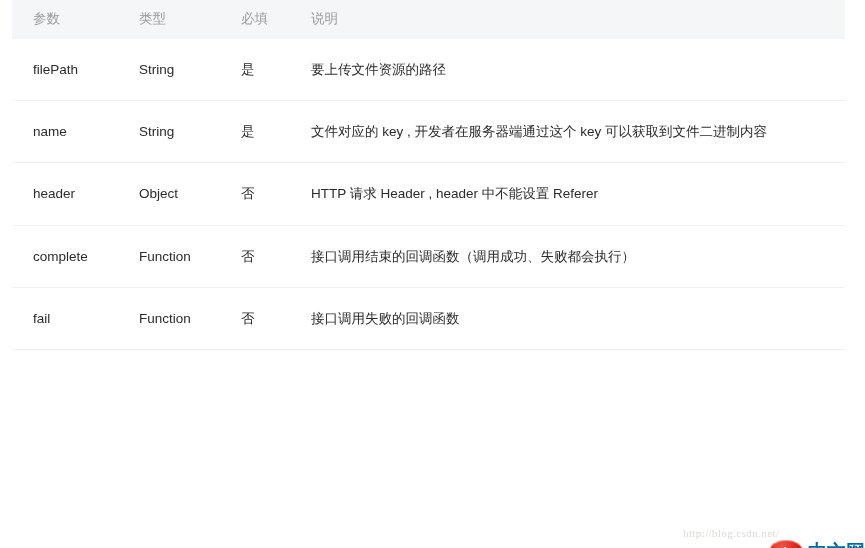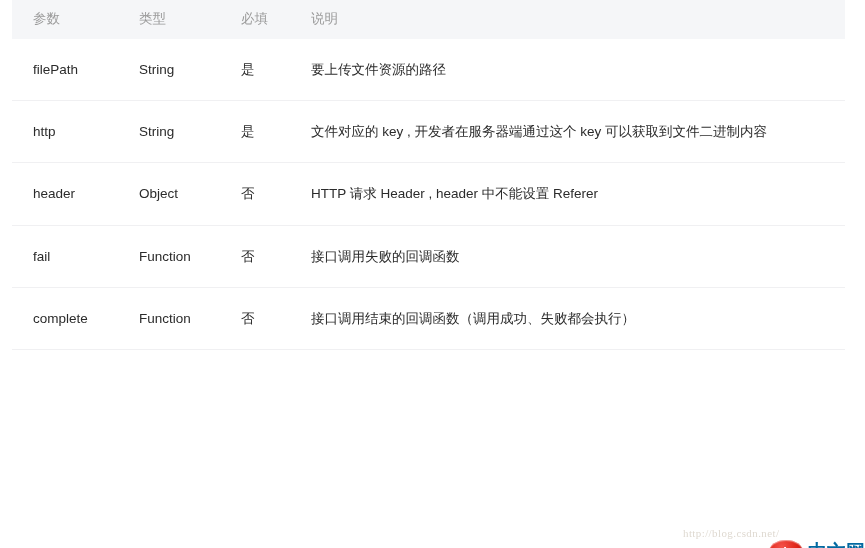--- a/index.html
+++ b/index.html
@@ -131,42 +131,42 @@
       </tr>
     </thead>
     <tbody>
       <tr>
         <td class="col-param">filePath</td>
         <td class="col-type">String</td>
         <td class="col-req">是</td>
         <td class="col-desc">要上传文件资源的路径</td>
       </tr>
       <tr>
-        <td class="col-param">http</td>
+        <td class="col-param">name</td>
         <td class="col-type">String</td>
         <td class="col-req">是</td>
         <td class="col-desc">文件对应的 key , 开发者在服务器端通过这个 key 可以获取到文件二进制内容</td>
       </tr>
       <tr>
         <td class="col-param">header</td>
         <td class="col-type">Object</td>
         <td class="col-req">否</td>
         <td class="col-desc">HTTP 请求 Header , header 中不能设置 Referer</td>
       </tr>
       <tr>
+        <td class="col-param">complete</td>
+        <td class="col-type">Function</td>
+        <td class="col-req">否</td>
+        <td class="col-desc">接口调用结束的回调函数（调用成功、失败都会执行）</td>
+      </tr>
+      <tr>
         <td class="col-param">fail</td>
         <td class="col-type">Function</td>
         <td class="col-req">否</td>
         <td class="col-desc">接口调用失败的回调函数</td>
-      </tr>
-      <tr>
-        <td class="col-param">complete</td>
-        <td class="col-type">Function</td>
-        <td class="col-req">否</td>
-        <td class="col-desc">接口调用结束的回调函数（调用成功、失败都会执行）</td>
       </tr>
     </tbody>
   </table>
 
   <div class="watermark-url">http://blog.csdn.net/</div>
 
   <div class="brand-logo">
     <div class="brand-badge">php</div>
     <div class="brand-text">中文网</div>
   </div>

